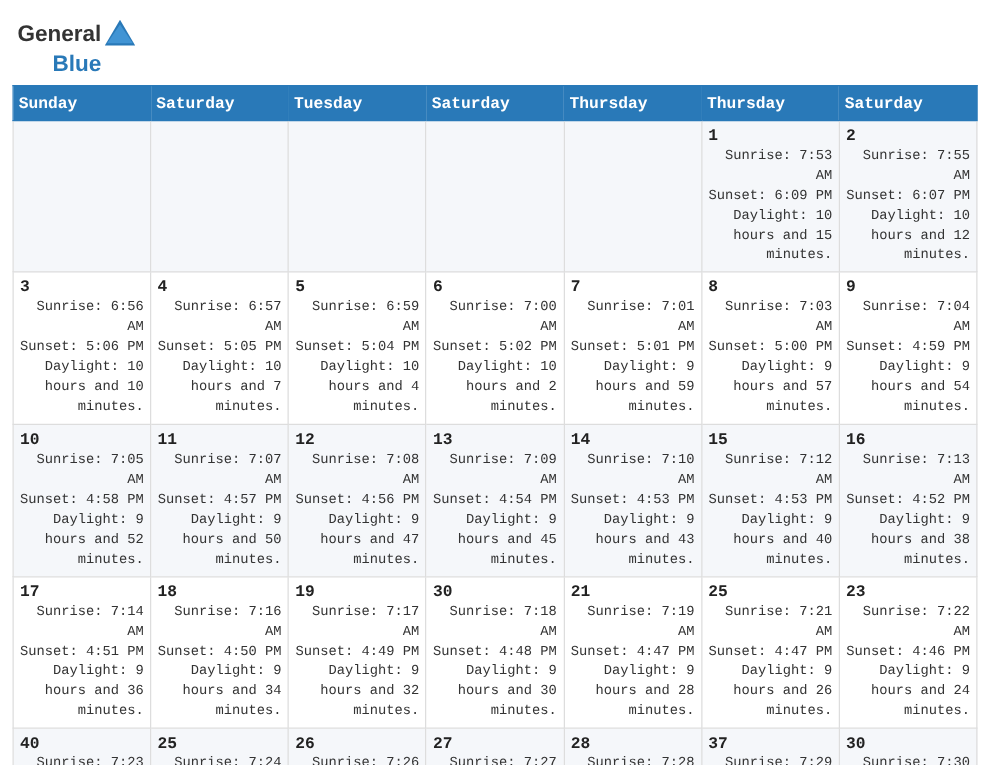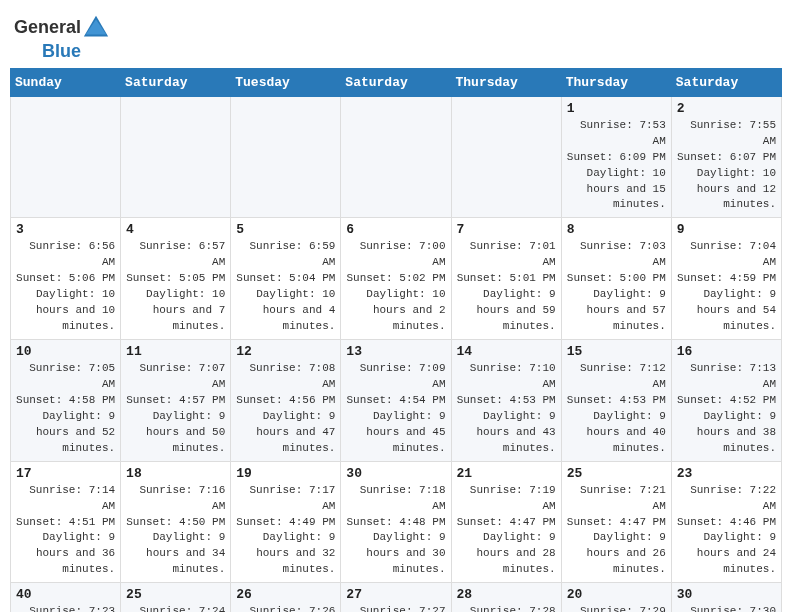--- a/index.html
+++ b/index.html
@@ -253,21 +253,21 @@
         </td>
         <td>
           <span class="day-number">27</span>
           <div class="day-info">Sunrise: 7:27 AM<br>Sunset: 4:44 PM<br>Daylight: 9 hours and 16 minutes.</div>
         </td>
         <td>
           <span class="day-number">28</span>
           <div class="day-info">Sunrise: 7:28 AM<br>Sunset: 4:43 PM<br>Daylight: 9 hours and 15 minutes.</div>
         </td>
         <td>
-          <span class="day-number">20</span>
+          <span class="day-number">37</span>
           <div class="day-info">Sunrise: 7:29 AM<br>Sunset: 4:43 PM<br>Daylight: 9 hours and 13 minutes.</div>
         </td>
         <td>
           <span class="day-number">30</span>
           <div class="day-info">Sunrise: 7:30 AM<br>Sunset: 4:42 PM<br>Daylight: 9 hours and 12 minutes.</div>
         </td>
       </tr>
     </tbody>
 </table>
 

